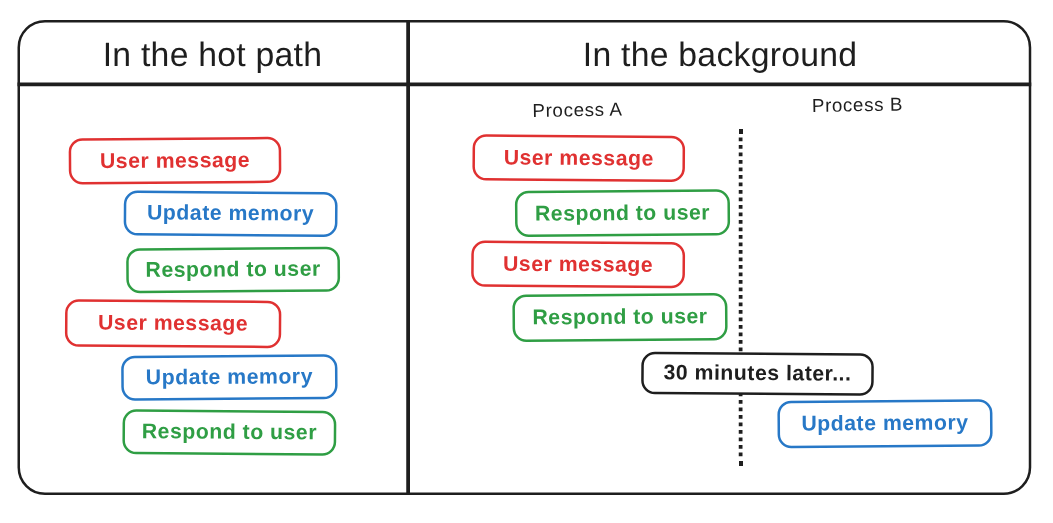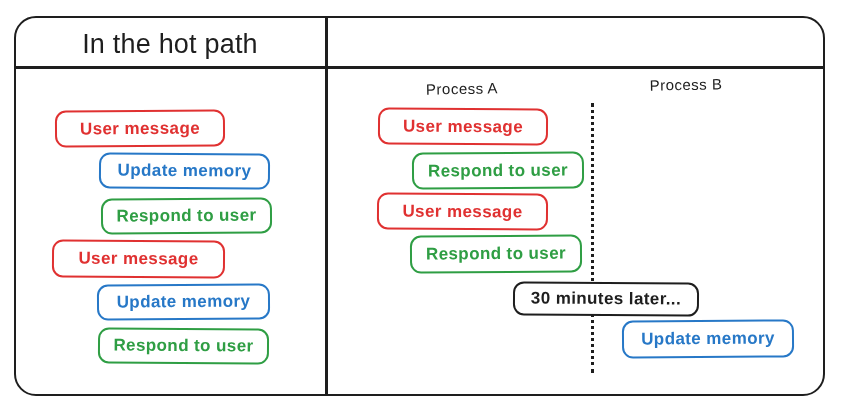--- a/index.html
+++ b/index.html
@@ -81,20 +81,21 @@
 </head>
 <body>
 
 <div class="stage">
 
   <div class="frame"></div>
   <div class="divider-v"></div>
   <div class="header-sep"></div>
 
   <div class="panel-title left">In the hot path</div>
+  <div class="panel-title right">In the background</div>
 
   <div class="node tilt-a" style="left: 55px; top: 110px; width: 170px; height: 37px; border-color: rgb(224, 49, 49); color: rgb(224, 49, 49);">User message</div>
   <div class="node tilt-b" style="left: 99px; top: 153px; width: 171px; height: 36px; border-color: rgb(39, 120, 199); color: rgb(39, 120, 199);">Update memory</div>
   <div class="node tilt-a" style="left: 101px; top: 198px; width: 171px; height: 36px; border-color: rgb(47, 158, 68); color: rgb(47, 158, 68);">Respond to user</div>
   <div class="node tilt-b" style="left: 52px; top: 240px; width: 173px; height: 38px; border-color: rgb(224, 49, 49); color: rgb(224, 49, 49);">User message</div>
   <div class="node tilt-a" style="left: 97px; top: 284px; width: 173px; height: 36px; border-color: rgb(39, 120, 199); color: rgb(39, 120, 199);">Update memory</div>
   <div class="node tilt-b" style="left: 98px; top: 328px; width: 171px; height: 36px; border-color: rgb(47, 158, 68); color: rgb(47, 158, 68);">Respond to user</div>
 
   <div class="process-label" style="left:417px; top:80px; width:90px;">Process A</div>
   <div class="process-label" style="left:641px; top:76px; width:90px;">Process B</div>

